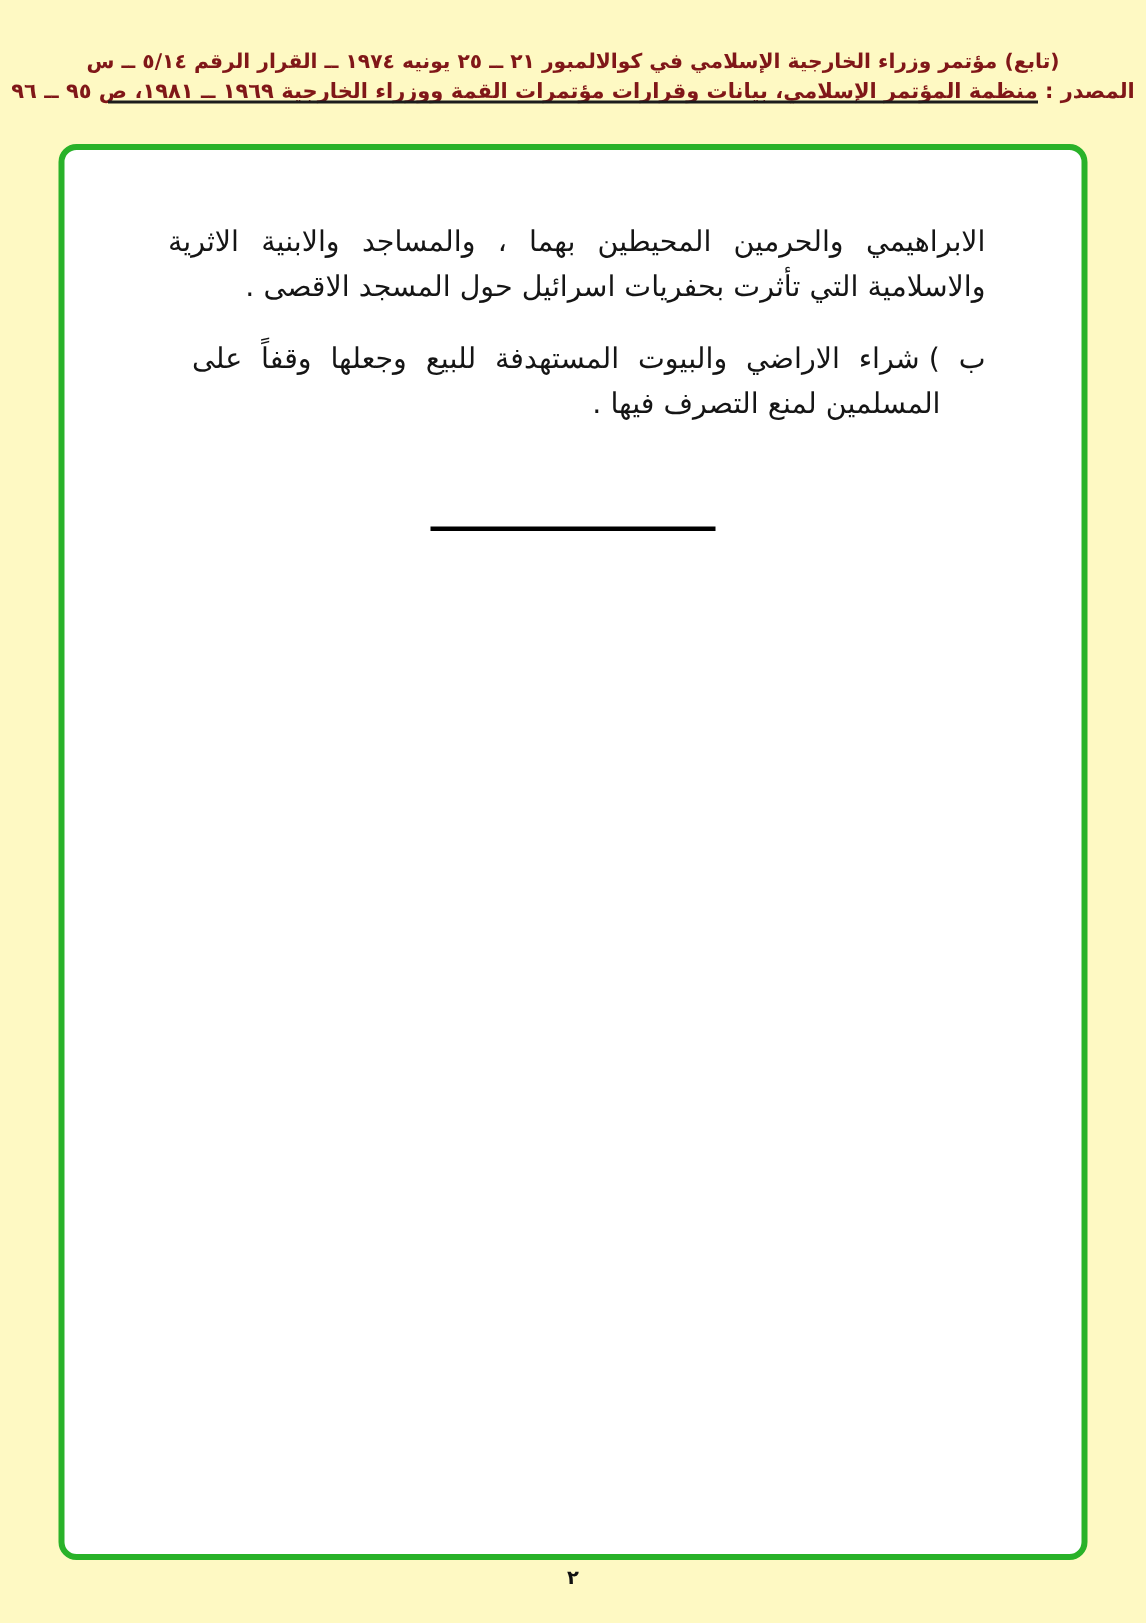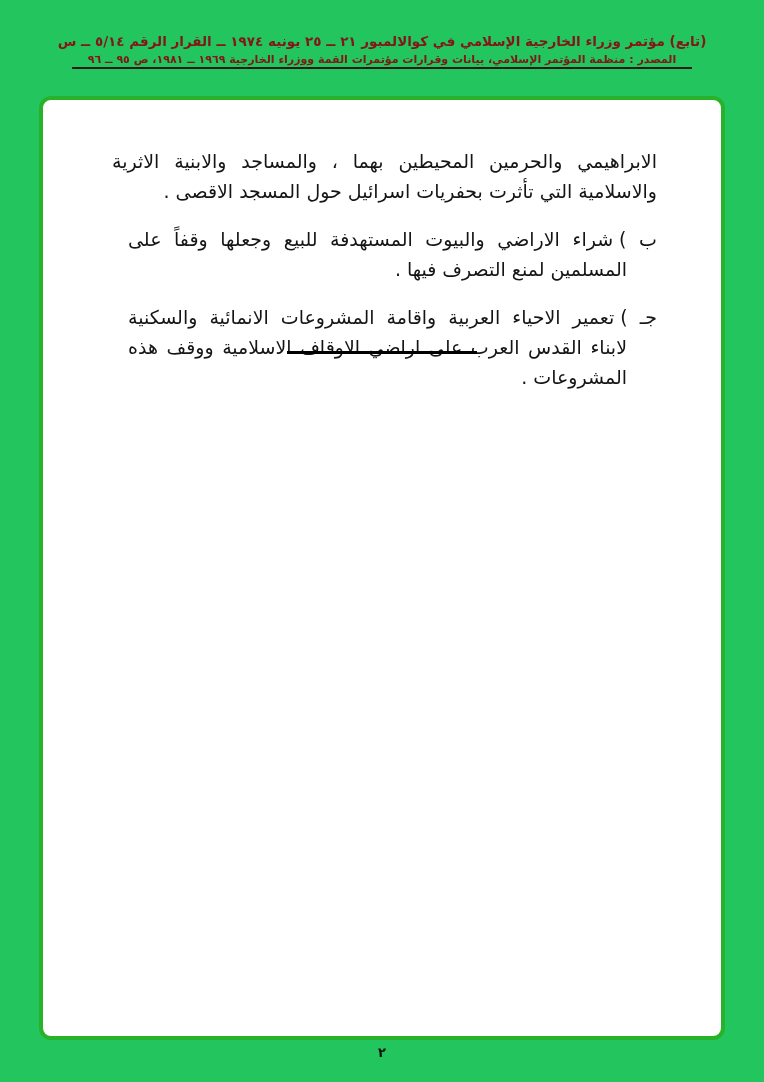--- a/index.html
+++ b/index.html
@@ -2,21 +2,21 @@
 <html lang="ar"><head>
 <meta charset="utf-8">
 <style>
   * { margin: 0; padding: 0; box-sizing: border-box; }
   html, body { background: #e8e8e8; }
   .page {
     position: relative;
     width: 764px;
     height: 1082px;
     margin: 0 auto;
-    background: #22c55e;
+    background: #fef9c3;
     font-family: "DejaVu Sans", sans-serif;
     overflow: hidden;
   }
   .header-title {
     position: absolute;
     top: 33px;
     left: 0;
     width: 100%;
     text-align: center;
     direction: rtl;
@@ -25,21 +25,21 @@
     color: #801718;
     letter-spacing: 0px;
   }
   .header-source {
     position: absolute;
     top: 53px;
     left: 0;
     width: 100%;
     text-align: center;
     direction: rtl;
-    font-size: 11px;
+    font-size: 14px;
     font-weight: bold;
     color: #801718;
   }
   .header-rule {
     position: absolute;
     top: 67px;
     left: 72px;
     width: 620px;
     height: 2px;
     background: #1c1c1c;
@@ -101,22 +101,19 @@
 
   <div class="green-box"></div>
 
   <div class="content">
     <p>
       <span>الابراهيمي والحرمين المحيطين بهما ، والمساجد والابنية الاثرية والاسلامية التي تأثرت بحفريات اسرائيل حول المسجد الاقصى .</span>
     </p>
     <p class="item">
       <span class="marker">ب )</span><span>شراء الاراضي والبيوت المستهدفة للبيع وجعلها وقفاً على المسلمين لمنع التصرف فيها .</span>
     </p>
-    <p class="item">
-      <span class="marker">جـ )</span><span>تعمير الاحياء العربية واقامة المشروعات الانمائية والسكنية لابناء القدس العرب على اراضي الاوقاف الاسلامية ووقف هذه المشروعات .</span>
-    </p>
   </div>
 
   <div class="end-rule"></div>
 
   <div class="page-number">٢</div>
 
 </div>
 
 </body></html>

